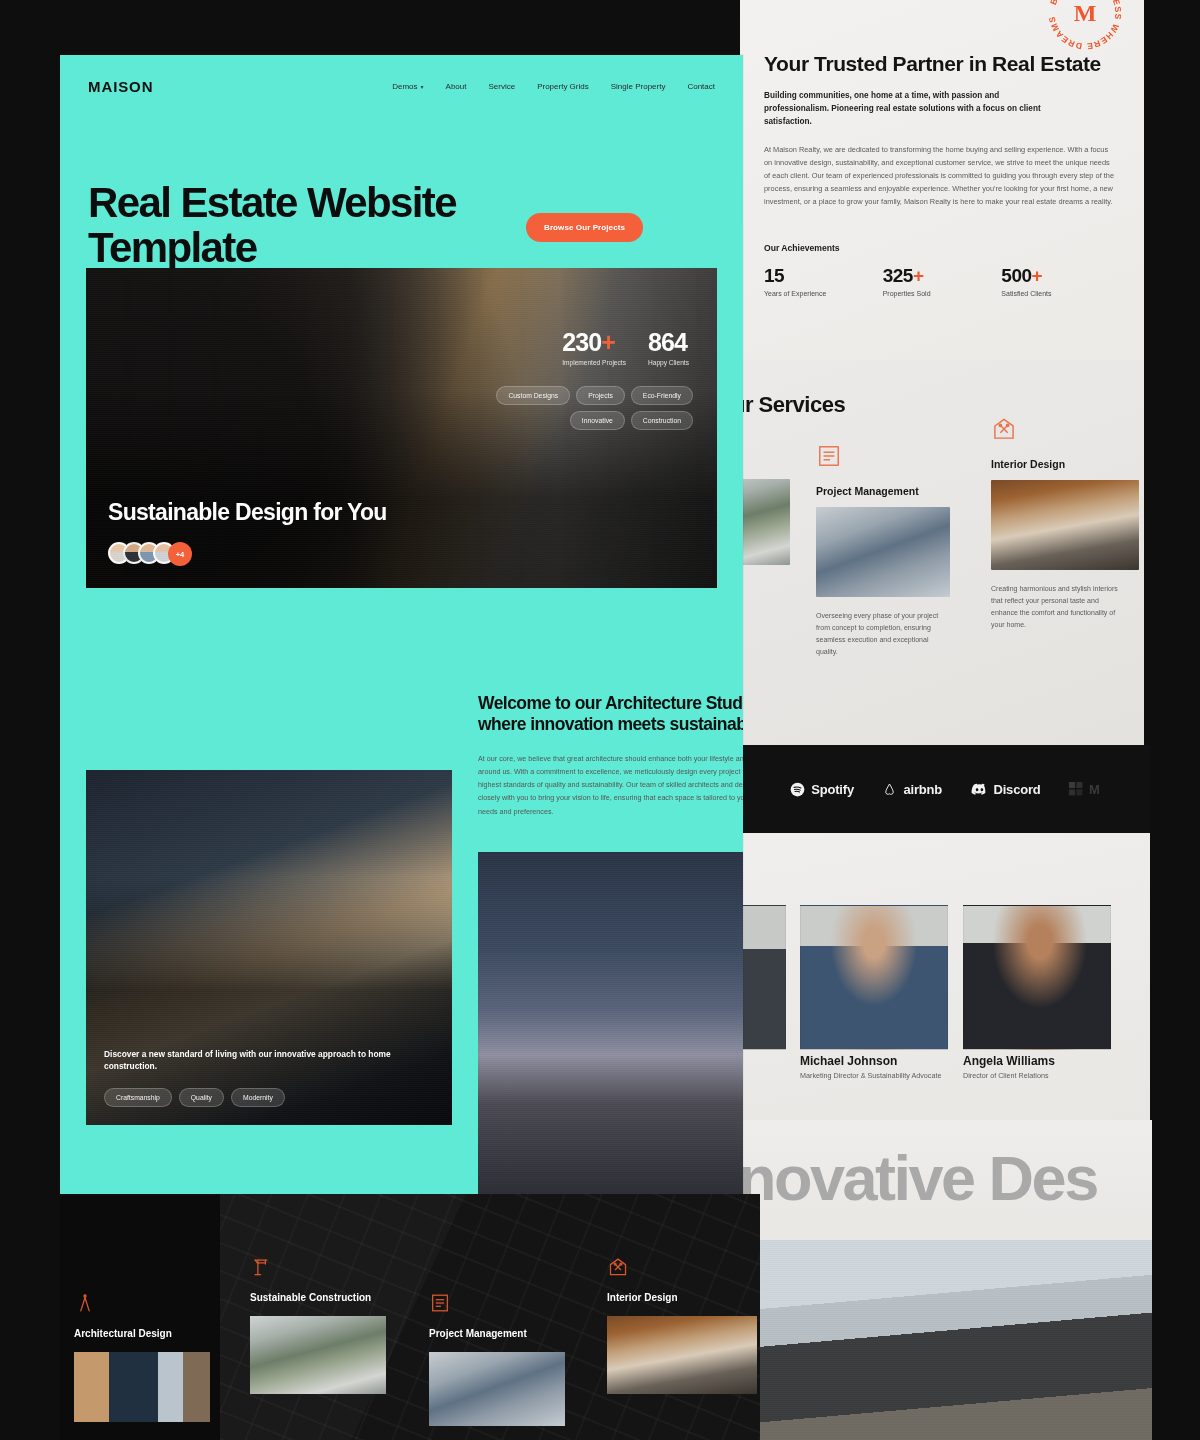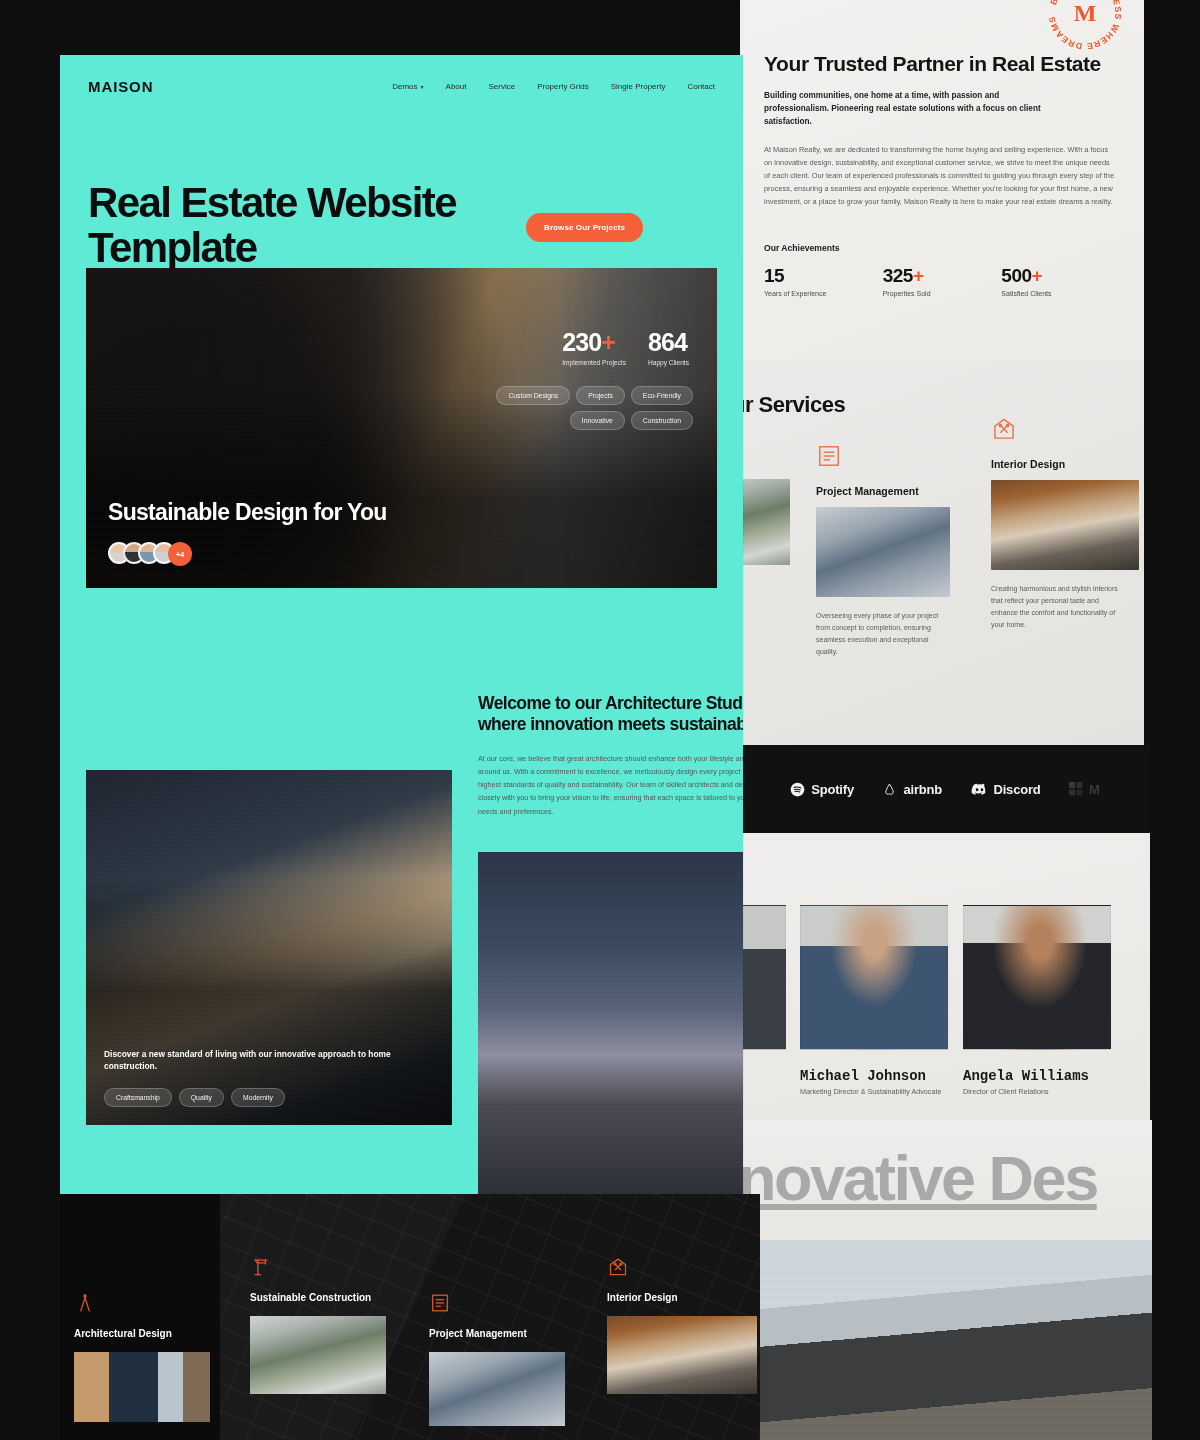--- a/index.html
+++ b/index.html
@@ -141,31 +141,31 @@
   .brand .bname{ font-size:13px; font-weight:700; letter-spacing:-.2px; }
   .brand.dim{ color:#3a3a3a; }
 
   
   #team{
     left:740px; top:833px; width:410px; height:330px;
     background:linear-gradient(170deg,#f0eeec,#e8e6e3);
   }
   .tm-card{ position:absolute; }
   .tm-photo{ width:100%; border:1px solid rgba(0,0,0,.05); }
-  .tm-name{ margin-top:18px; font-size:14px; font-weight:700; color:#171717;font-family:Liberation Mono, monospace; }
+  .tm-name{ margin-top:4px; font-size:12px; font-weight:700; color:#171717; }
   .tm-role{ margin-top:3px; font-size:7.2px; line-height:1.45; color:#5c5c5c; }
 
   
   #ghost-word{
     left:740px; top:1120px; width:412px; height:120px;
     background:linear-gradient(180deg,#efedeb,#e9e7e4);
   }
   #ghost-word .gw{
     position:absolute; left:-2px; top:22px; white-space:nowrap;
-    font-size:63px; font-weight:700; letter-spacing:-2.5px; color:#a9a9a9;text-decoration:underline;
+    font-size:63px; font-weight:700; letter-spacing:-2.5px; color:#a9a9a9;
   }
   #bottom-right-photo{
     left:740px; top:1240px; width:412px; height:200px;
   }
 
   
   #top-photo{ left:458px; top:0; width:285px; height:62px; }
 
   
   #main-card{

